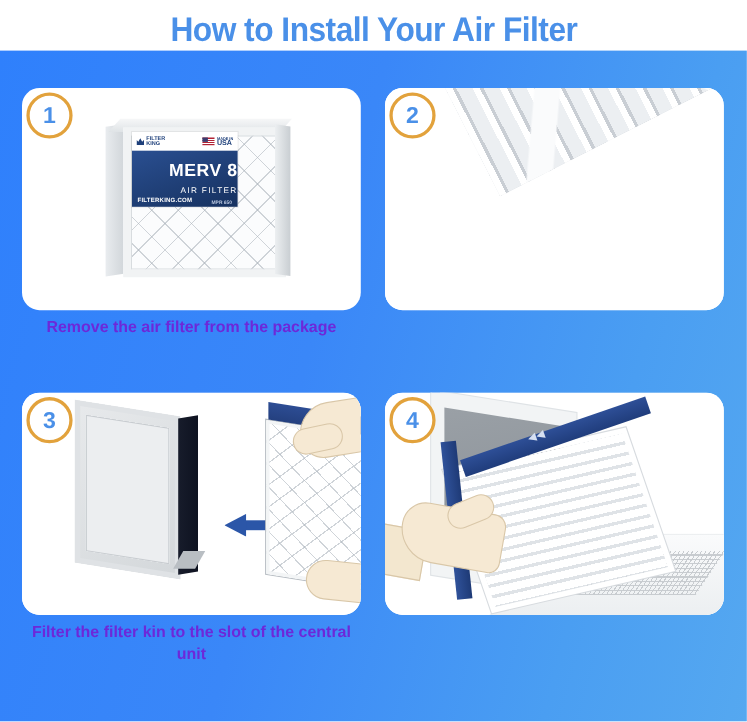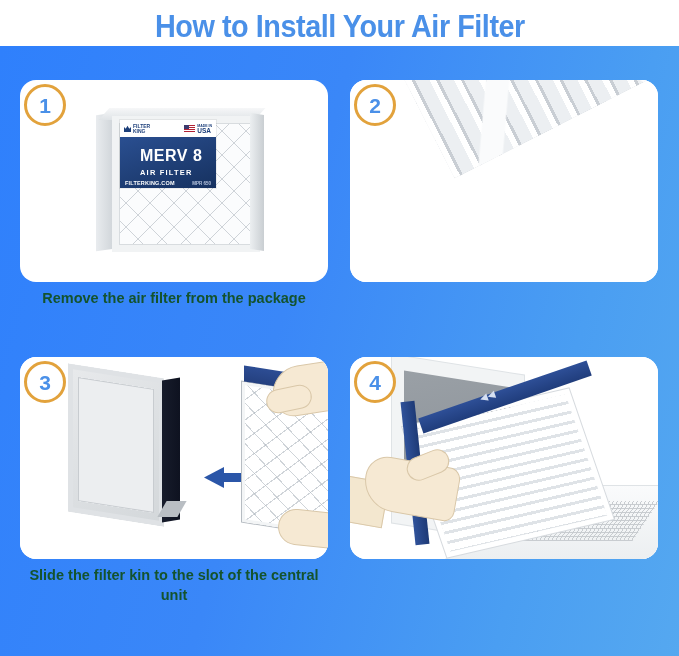--- a/index.html
+++ b/index.html
@@ -49,21 +49,21 @@
     position:absolute; left:4px; top:4px; width:42px; height:42px;
     border-radius:50%; background:#ffffff;
     border:3px solid #e2a23c;
     display:flex; align-items:center; justify-content:center;
     z-index:6; box-sizing:border-box;
   }
   .badge span { font-size:21px; font-weight:bold; color:#4a90e8; line-height:1; }
 
   .caption {
     position:absolute; left:0; top:208px; width:100%;
-    color:#14532d; font-size:14.5px; font-weight:bold;
+    color:#6d28d9; font-size:14.5px; font-weight:bold;
     text-align:center; line-height:20px;
   }
 
   
   .f1-wrap { position:absolute; left:76px; top:26px; width:168px; height:150px; }
   .f1-side { position:absolute; left:0; top:8px; width:18px; height:136px;
     background:linear-gradient(90deg,#e9ecef,#cfd4d8); transform:skewY(-8deg); }
   .f1-topedge { position:absolute; left:8px; top:2px; width:156px; height:12px;
     background:linear-gradient(180deg,#f6f7f8,#dfe3e6); transform:skewX(-42deg); }
   .f1-face {
@@ -85,26 +85,26 @@
   .f1-crown { width:7px; height:7px; background:#1d3f7a;
     clip-path:polygon(0% 100%,0% 30%,25% 55%,50% 10%,75% 55%,100% 30%,100% 100%); }
   .f1-brandtxt { font-size:5px; font-weight:bold; color:#1d3f7a; line-height:5px; text-align:left; }
   .f1-usa { display:flex; align-items:center; gap:2px; }
   .f1-flag { width:11px; height:7px; background:
      linear-gradient(#b22234 0 14%, #fff 14% 28%, #b22234 28% 42%, #fff 42% 56%, #b22234 56% 70%, #fff 70% 85%, #b22234 85% 100%); position:relative; }
   .f1-flag::after{ content:""; position:absolute; left:0; top:0; width:5px; height:4px; background:#3c3b6e; }
   .f1-usatxt { font-size:6.5px; font-weight:bold; color:#1d3f7a; line-height:6px; }
   .f1-lab-mid {
     height:51px; background:linear-gradient(160deg,#2a4f91,#16315f);
-    display:flex; flex-direction:column; align-items:flex-start; justify-content:center; gap:5px;
+    display:flex; flex-direction:column; align-items:flex-end; justify-content:center; gap:5px;
     position:relative;
     padding-left:20px;
   }
   .f1-merv { font-size:16px; font-weight:bold; color:#ffffff; letter-spacing:0.5px; line-height:15px; }
-  .f1-af { font-size:7.5px; font-weight:bold; color:#ffffff; letter-spacing:1.2px; }
+  .f1-af { font-size:7.5px; font-weight:normal; color:#ffffff; letter-spacing:1.2px; }
   .f1-lab-bot {
     position:absolute; left:0; bottom:2px; width:100%;
     display:flex; align-items:center; justify-content:space-between; padding:0 5px;
     box-sizing:border-box;
   }
   .f1-site { font-size:5.5px; font-weight:bold; color:#ffffff; letter-spacing:0.2px; }
   .f1-mpr { font-size:4.5px; font-weight:bold; color:#b9c6de; }
 
   
   .f2 { position:absolute; inset:0; background:#ffffff; }
@@ -348,21 +348,21 @@
             </div>
             <div class="f3-hand1"></div>
             <div class="f3-hand1b"></div>
             <div class="f3-hand2"></div>
           </div>
         </div>
         <div class="badge">
           <span>3</span>
         </div>
       </div>
-      <div class="caption">Slide the filter kin to the slot of the central unit</div>
+      <div class="caption">Filter the filter kin to the slot of the central unit</div>
     </div>
 
     <div class="panel panel-4">
       <div class="card">
         <div class="card-media">
           <div class="f4">
             <div class="f4-wallframe"></div>
             <div class="f4-duct"></div>
             <div class="f4-ceiling"></div>
             <div class="f4-ceilmesh"></div>

